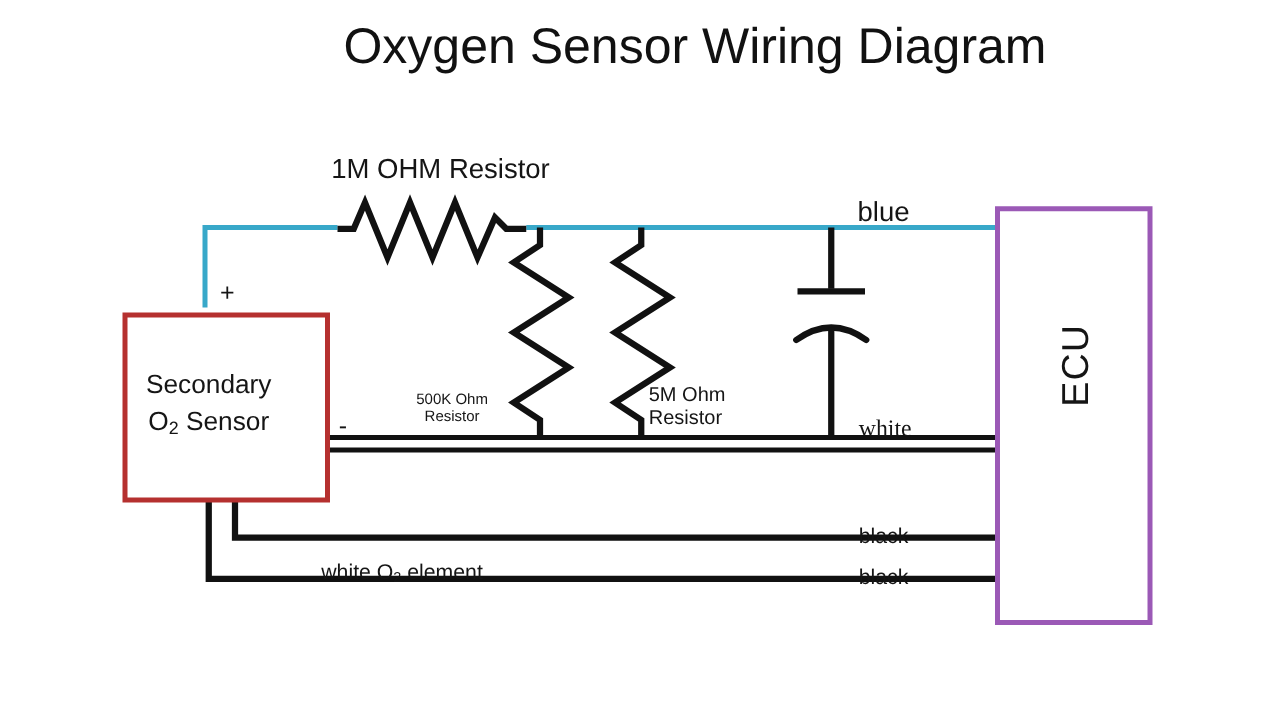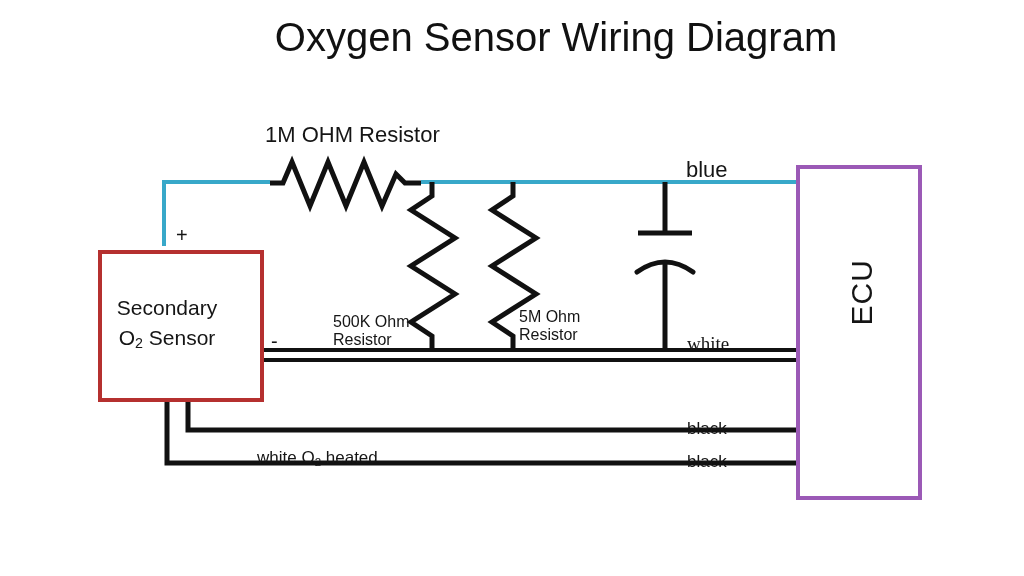--- a/index.html
+++ b/index.html
@@ -55,21 +55,22 @@
     font-size: 22px;
   }
   #label-capacitor {
     left: 676px;
     top: 188px;
     font-size: 17px;
   }
   #label-resistor-500k {
     left: 333px;
     top: 313px;
-    font-size: 16px;
+    font-size: 12px;
+    text-align: center;
   }
   #label-resistor-1m {
     left: 519px;
     top: 308px;
     font-size: 16px;
   }
   #label-white-wire {
     left: 687px;
     top: 333px;
     font-size: 19px;
@@ -187,21 +188,21 @@
 
   <div class="lbl" id="label-resistor-1m"><span>5M Ohm</span>
 <span>Resistor</span></div>
 
   <div class="lbl" id="label-white-wire">white</div>
 
   <div class="lbl" id="label-black-wire-1">black</div>
 
   <div class="lbl" id="label-black-wire-2">black</div>
 
-  <div class="lbl" id="label-heater"><span>white O</span><sub>2</sub><span> heated</span></div>
+  <div class="lbl" id="label-heater"><span>white O</span><sub>2</sub><span> element</span></div>
 
   <div class="lbl" id="label-plus">+</div>
 
   <div class="lbl" id="label-minus">-</div>
 
   <div class="lbl" id="sensor-box-label"><span>Secondary</span>
 <span><span>O</span><sub>2</sub><span> Sensor</span></span></div>
 
   <div class="lbl" id="ecu-box-label">ECU</div>
 

